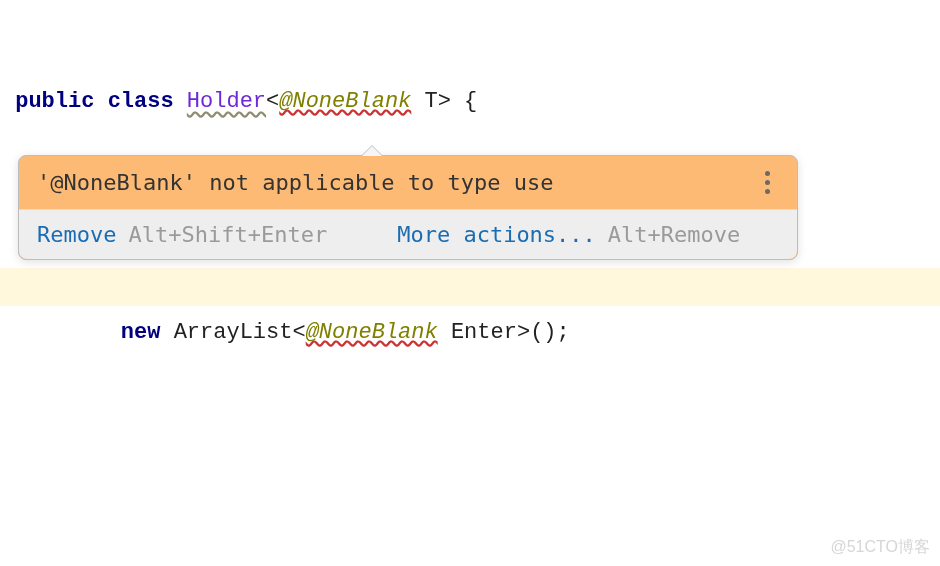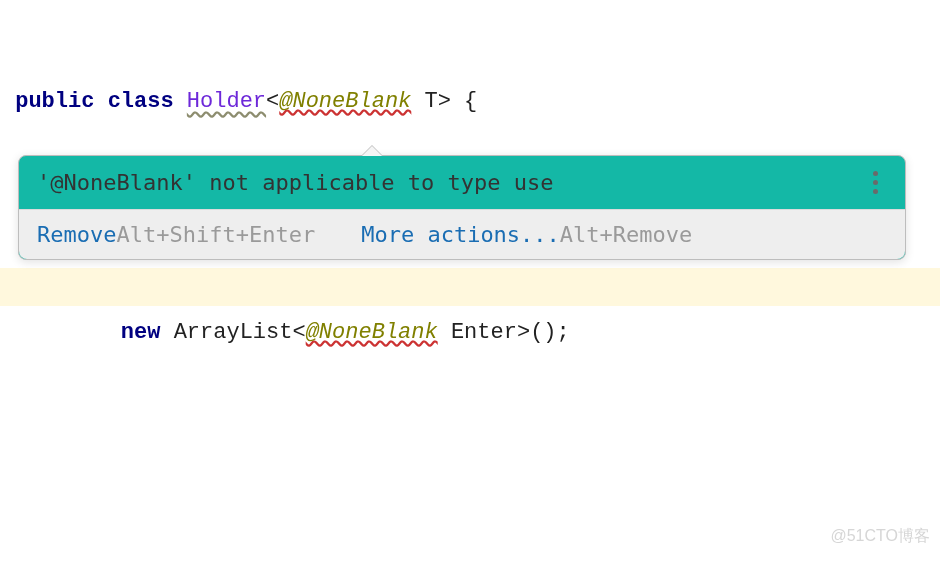--- a/index.html
+++ b/index.html
@@ -40,22 +40,22 @@
     right: 0;
     height: 38px;
     background: #fff8dd;
     z-index: 0;
   }
   .code-area > div { position: relative; z-index: 1; }
   .tooltip {
     position: absolute;
     left: 18px;
     top: 155px;
-    width: 888px;
-    background: #14b8a6;
+    width: 780px;
+    background: #fdba74;
     border: 1px solid #bdbdbd;
     border-radius: 8px;
     box-shadow: 0 2px 10px rgba(0,0,0,0.12);
     z-index: 5;
     font-family: "Consolas","Monaco",monospace;
   }
   .tooltip-pointer {
     position: absolute;
     top: -11px;
     left: 342px;
@@ -78,20 +78,21 @@
     display: flex;
     justify-content: space-between;
     align-items: center;
     color: #333;
     font-size: 22px;
   }
   .tooltip-bottom {
     border-top: 1px solid #dcdcdc;
     padding: 12px 18px;
     display: flex;
+    gap: 12px;
     align-items: center;
     font-size: 22px;
     background: #eeeeee;
     border-radius: 0 0 8px 8px;
   }
   .link-blue { color: #1a6db3; cursor: pointer; }
   .shortcut { color: #9a9a9a; }
   .kebab {
     width: 24px;
     display: flex;
@@ -102,21 +103,21 @@
   }
   .kebab span {
     width: 5px; height: 5px;
     background: #6a6a6a;
     border-radius: 50%;
   }
   .spacer { flex: 0 0 46px; }
   .watermark {
     position: absolute;
     right: 10px;
-    bottom: 19px;
+    bottom: 8px;
     color: #d6d6d6;
     font-size: 16px;
     font-family: sans-serif;
   }
 </style>
 </head>
 <body>
 
 <div class="highlight-line" style="top:268px;"></div>
 

